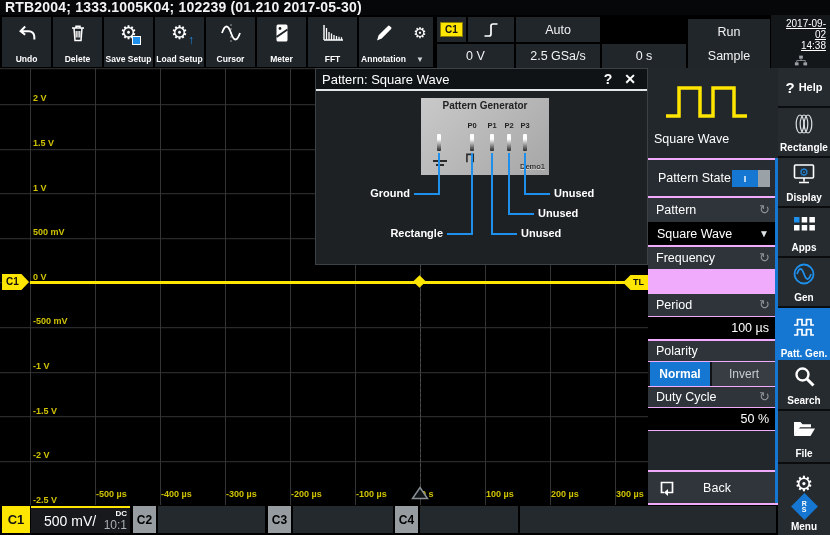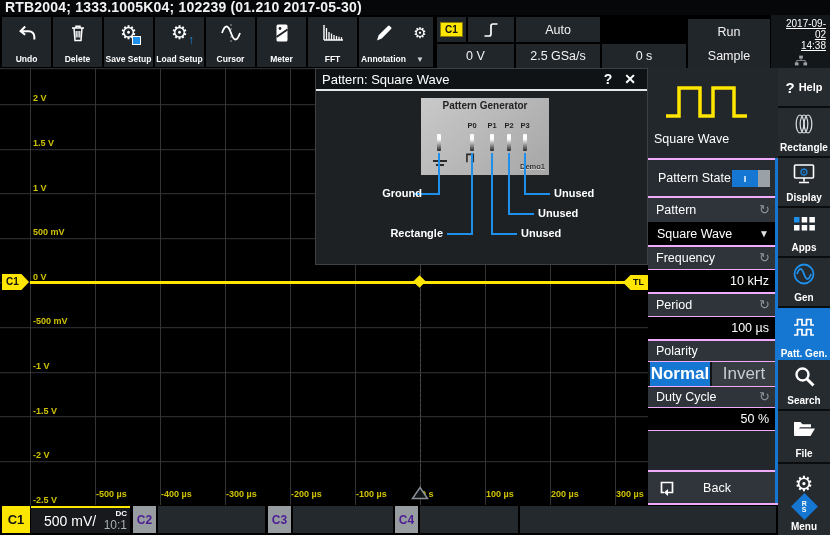--- a/index.html
+++ b/index.html
@@ -95,21 +95,21 @@
   .sb-value { background:#000; height:23px; display:flex; align-items:center;
     font-size:12.5px; padding:0 9px; }
   .sb-value .chev { margin-left:auto; font-size:10px; color:#dfe3e6; }
   .sb-value.num { justify-content:flex-end; }
   #sb-pattern-l { top:130px; } #sb-pattern-v { top:154px; }
   #sb-freq-l { top:179px; height:22px; line-height:22px; } #sb-freq-v { top:202px; height:22px; }
   #sb-per-l { top:226px; height:22px; line-height:22px; } #sb-per-v { top:249px; height:22px; }
   #sb-pol-l { top:273px; height:20px; line-height:20px; }
   #sb-pol-btns { top:294px; height:24px; background:#101315; }
   .pol-btn { position:absolute; top:0; height:24px; display:flex; align-items:center;
-    justify-content:center; font-size:17px; }
+    justify-content:center; font-size:12px; }
   #pol-normal { left:2px; width:60px; background:#1577d2; font-weight:bold; }
   #pol-invert { left:64px; width:64px; background:#373d43; color:#c6ccd2; }
   #sb-duty-l { top:319px; height:20px; line-height:20px; } #sb-duty-v { top:340px; height:22px; }
   #sb-fill { top:363px; height:39px; background:#22272c; }
   #sb-back { top:404px; height:31px; background:#2f353b; display:flex; align-items:center; }
   #sb-back .bic { margin-left:10px; }
   #sb-back .blbl { flex:1; text-align:center; font-size:12.5px; margin-right:20px; }
   #accent-line { left:775px; top:158px; width:3px; height:345px; background:#1577d2; z-index:11; }
 
   
@@ -131,21 +131,21 @@
   
   #bottom-bar { left:0; top:505px; width:778px; height:30px; background:#000; }
   .bb { position:absolute; top:1px; height:27px; }
   #bb-c1-badge { left:2px; width:28px; background:#ffe600; color:#111; font-size:13px;
     font-weight:bold; display:flex; align-items:center; justify-content:center; }
   #bb-c1-info { left:31px; width:99px; background:#17191c; border-top:2px solid #ffe600;
     display:flex; align-items:center; position:relative; }
   #bb-c1-scale { font-size:14px; margin-left:13px; }
   #bb-c1-coupling { position:absolute; right:3px; top:1px; font-size:8px; font-weight:bold; }
   #bb-c1-probe { position:absolute; right:3px; bottom:1px; font-size:12px; color:#a9afb4; }
-  .bb-badge { background:#969c9f; color:#4c1d95; font-size:12px; font-weight:bold; width:23px;
+  .bb-badge { background:#969c9f; color:#000000; font-size:12px; font-weight:bold; width:23px;
     display:flex; align-items:center; justify-content:center; }
   .bb-empty { background:#24292d; }
 </style>
 </head>
 <body>
 
 <div id="stage">
 
   <div id="device-bar" class="abs">RTB2004; 1333.1005K04; 102239 (01.210 2017-05-30)</div>
 
@@ -328,21 +328,21 @@
     <span class="co" style="left:98px;top:124px;width:26px;height:2px"></span>
     <span class="co" style="left:155px;top:84px;width:2px;height:82px"></span>
     <span class="co" style="left:131px;top:164px;width:26px;height:2px"></span>
     <span class="co" style="left:175px;top:84px;width:2px;height:82px"></span>
     <span class="co" style="left:175px;top:164px;width:26px;height:2px"></span>
     <span class="co" style="left:192px;top:84px;width:2px;height:62px"></span>
     <span class="co" style="left:192px;top:144px;width:26px;height:2px"></span>
     <span class="co" style="left:208px;top:84px;width:2px;height:42px"></span>
     <span class="co" style="left:208px;top:124px;width:26px;height:2px"></span>
 
-    <span class="co-label co-right" style="left:42px;width:64px;top:118px">Ground</span>
+    <span class="co-label co-right" style="left:30px;width:64px;top:118px">Ground</span>
     <span class="co-label co-right" style="left:56px;width:71px;top:158px">Rectangle</span>
     <span class="co-label" style="left:205px;top:158px">Unused</span>
     <span class="co-label" style="left:222px;top:138px">Unused</span>
     <span class="co-label" style="left:238px;top:118px">Unused</span>
   </div>
 
   <div id="sidebar" class="abs">
     <div id="sb-preview" class="sb">
       <svg class="wave" width="106" height="54" viewBox="0 0 106 54">
         <path d="M6 42 h13 v-28 h21 v28 h13 v-28 h21 v28 h13" fill="none" stroke="#ffe600" stroke-width="3.5"></path>
@@ -363,23 +363,20 @@
       <span class="sb-refresh">↻</span>
     </div>
     <div class="sb sb-value" id="sb-pattern-v">
       <span>Square Wave</span>
       <span class="chev">▼</span>
     </div>
 
     <div class="sb sb-lblrow" id="sb-freq-l">
       <span>Frequency</span>
       <span class="sb-refresh" style="line-height:22px">↻</span>
-    </div>
-    <div class="sb sb-value num" id="sb-freq-v">
-      <span>10 kHz</span>
     </div>
 
     <div class="sb sb-lblrow" id="sb-per-l">
       <span>Period</span>
       <span class="sb-refresh" style="line-height:22px">↻</span>
     </div>
     <div class="sb sb-value num" id="sb-per-v">
       <span>100 µs</span>
     </div>
 

